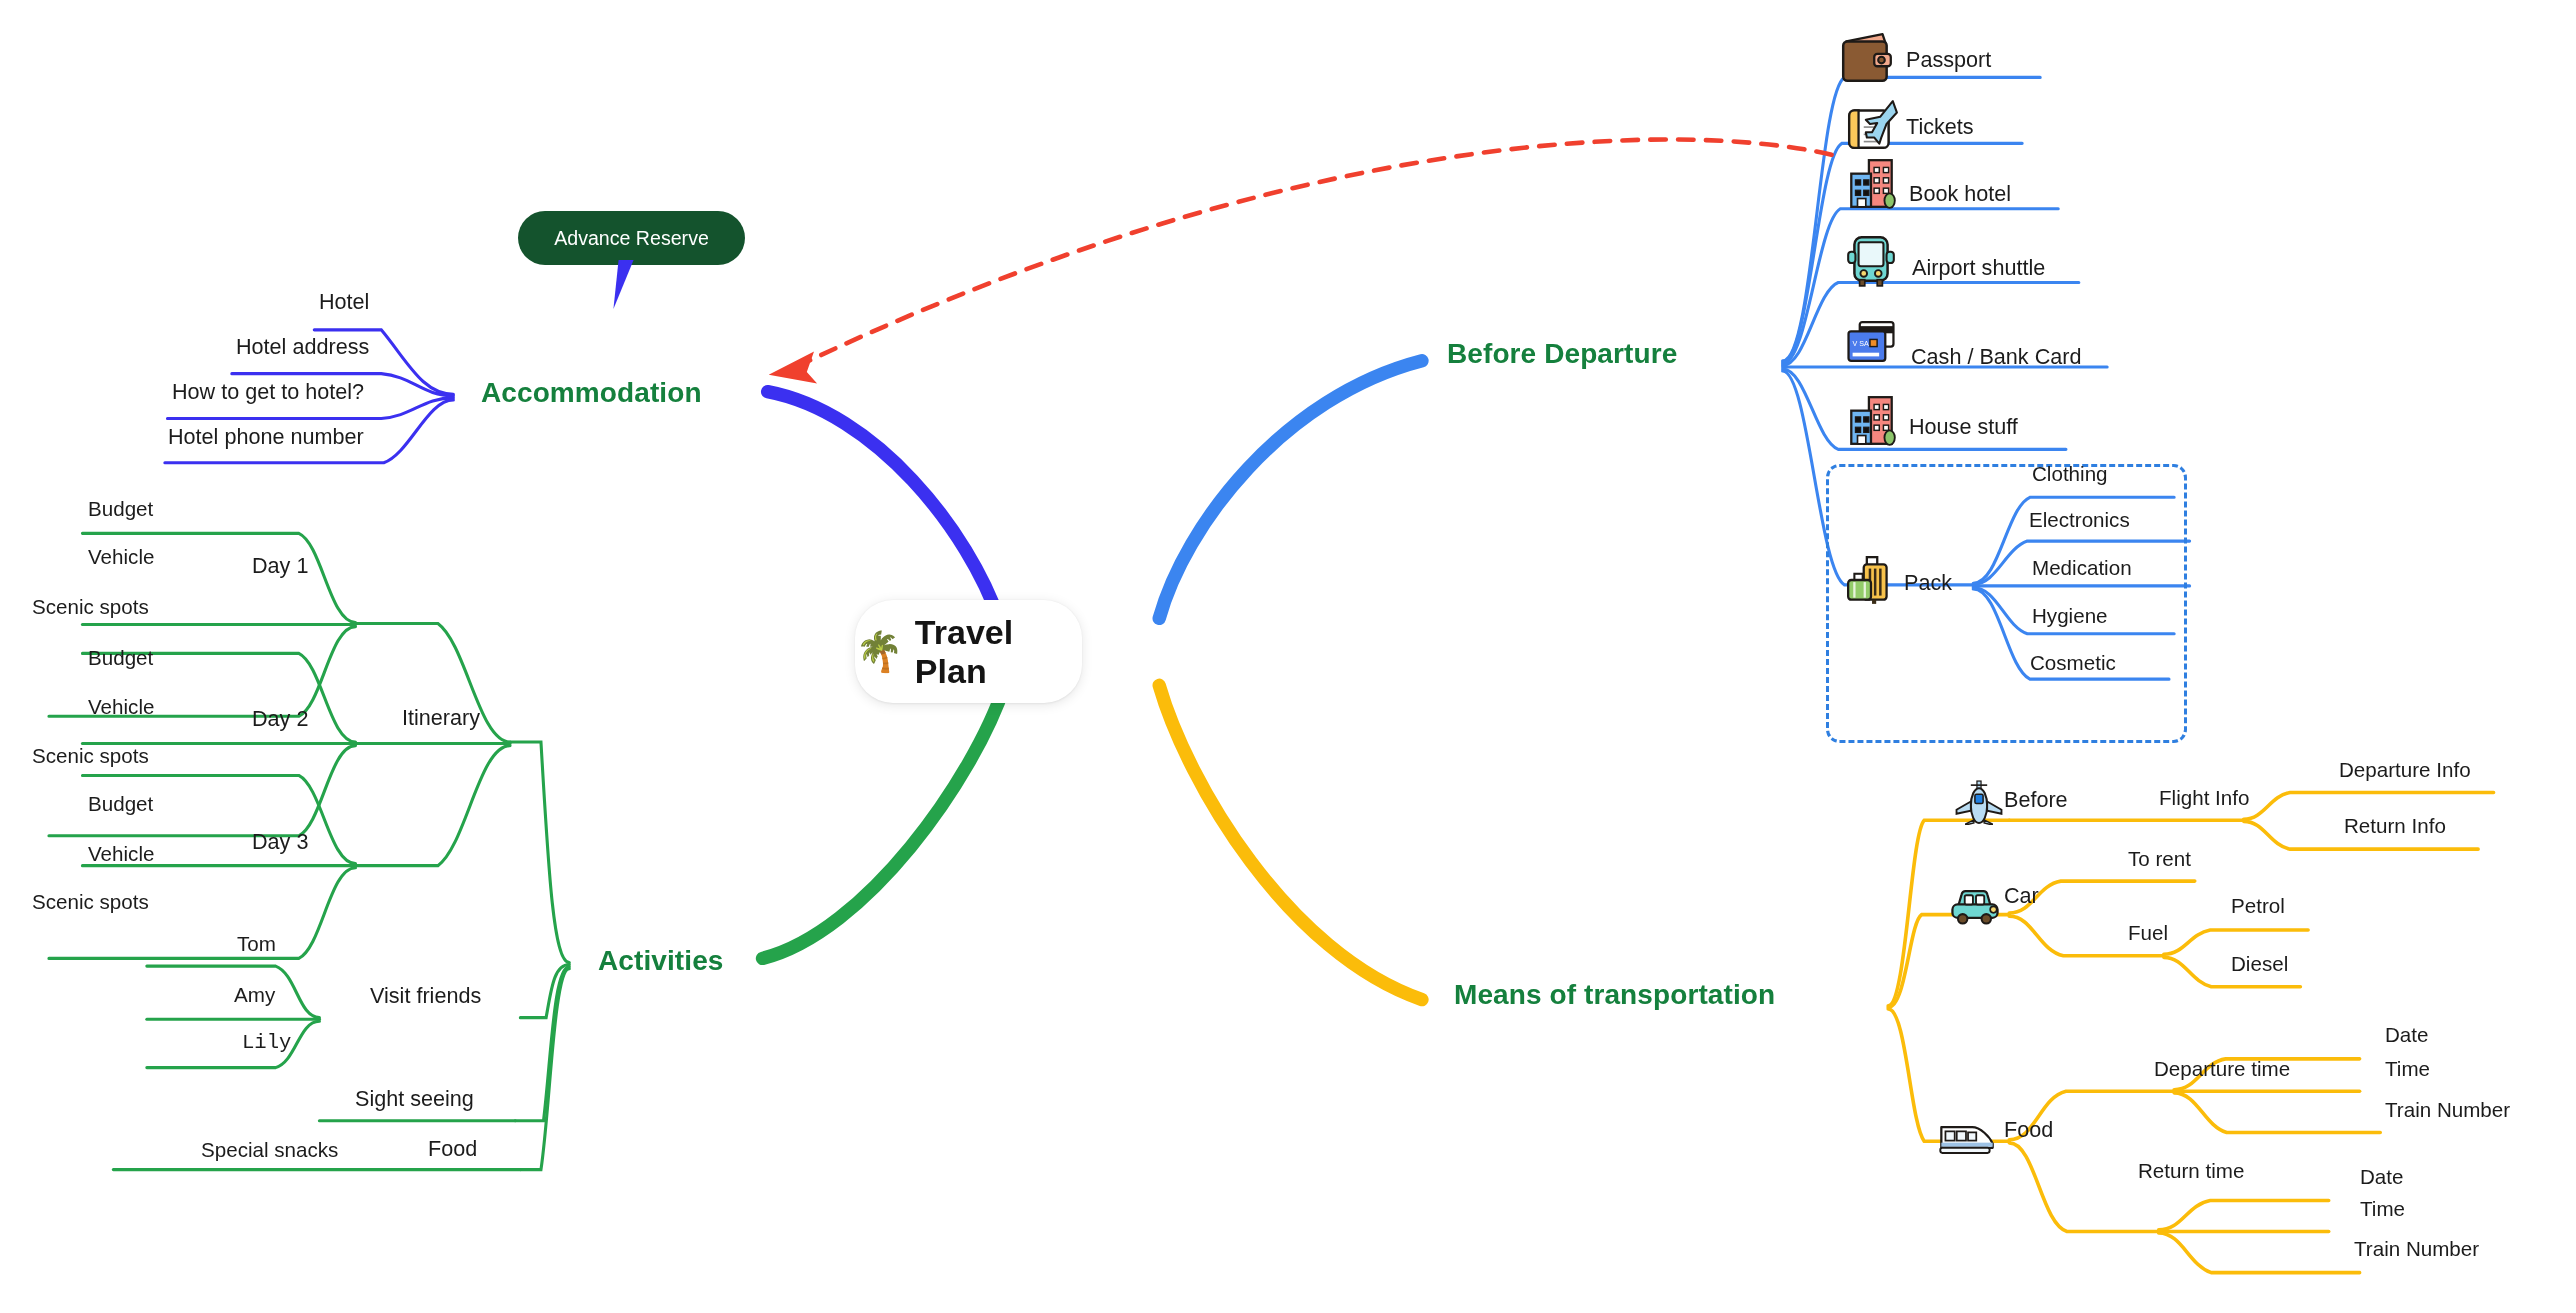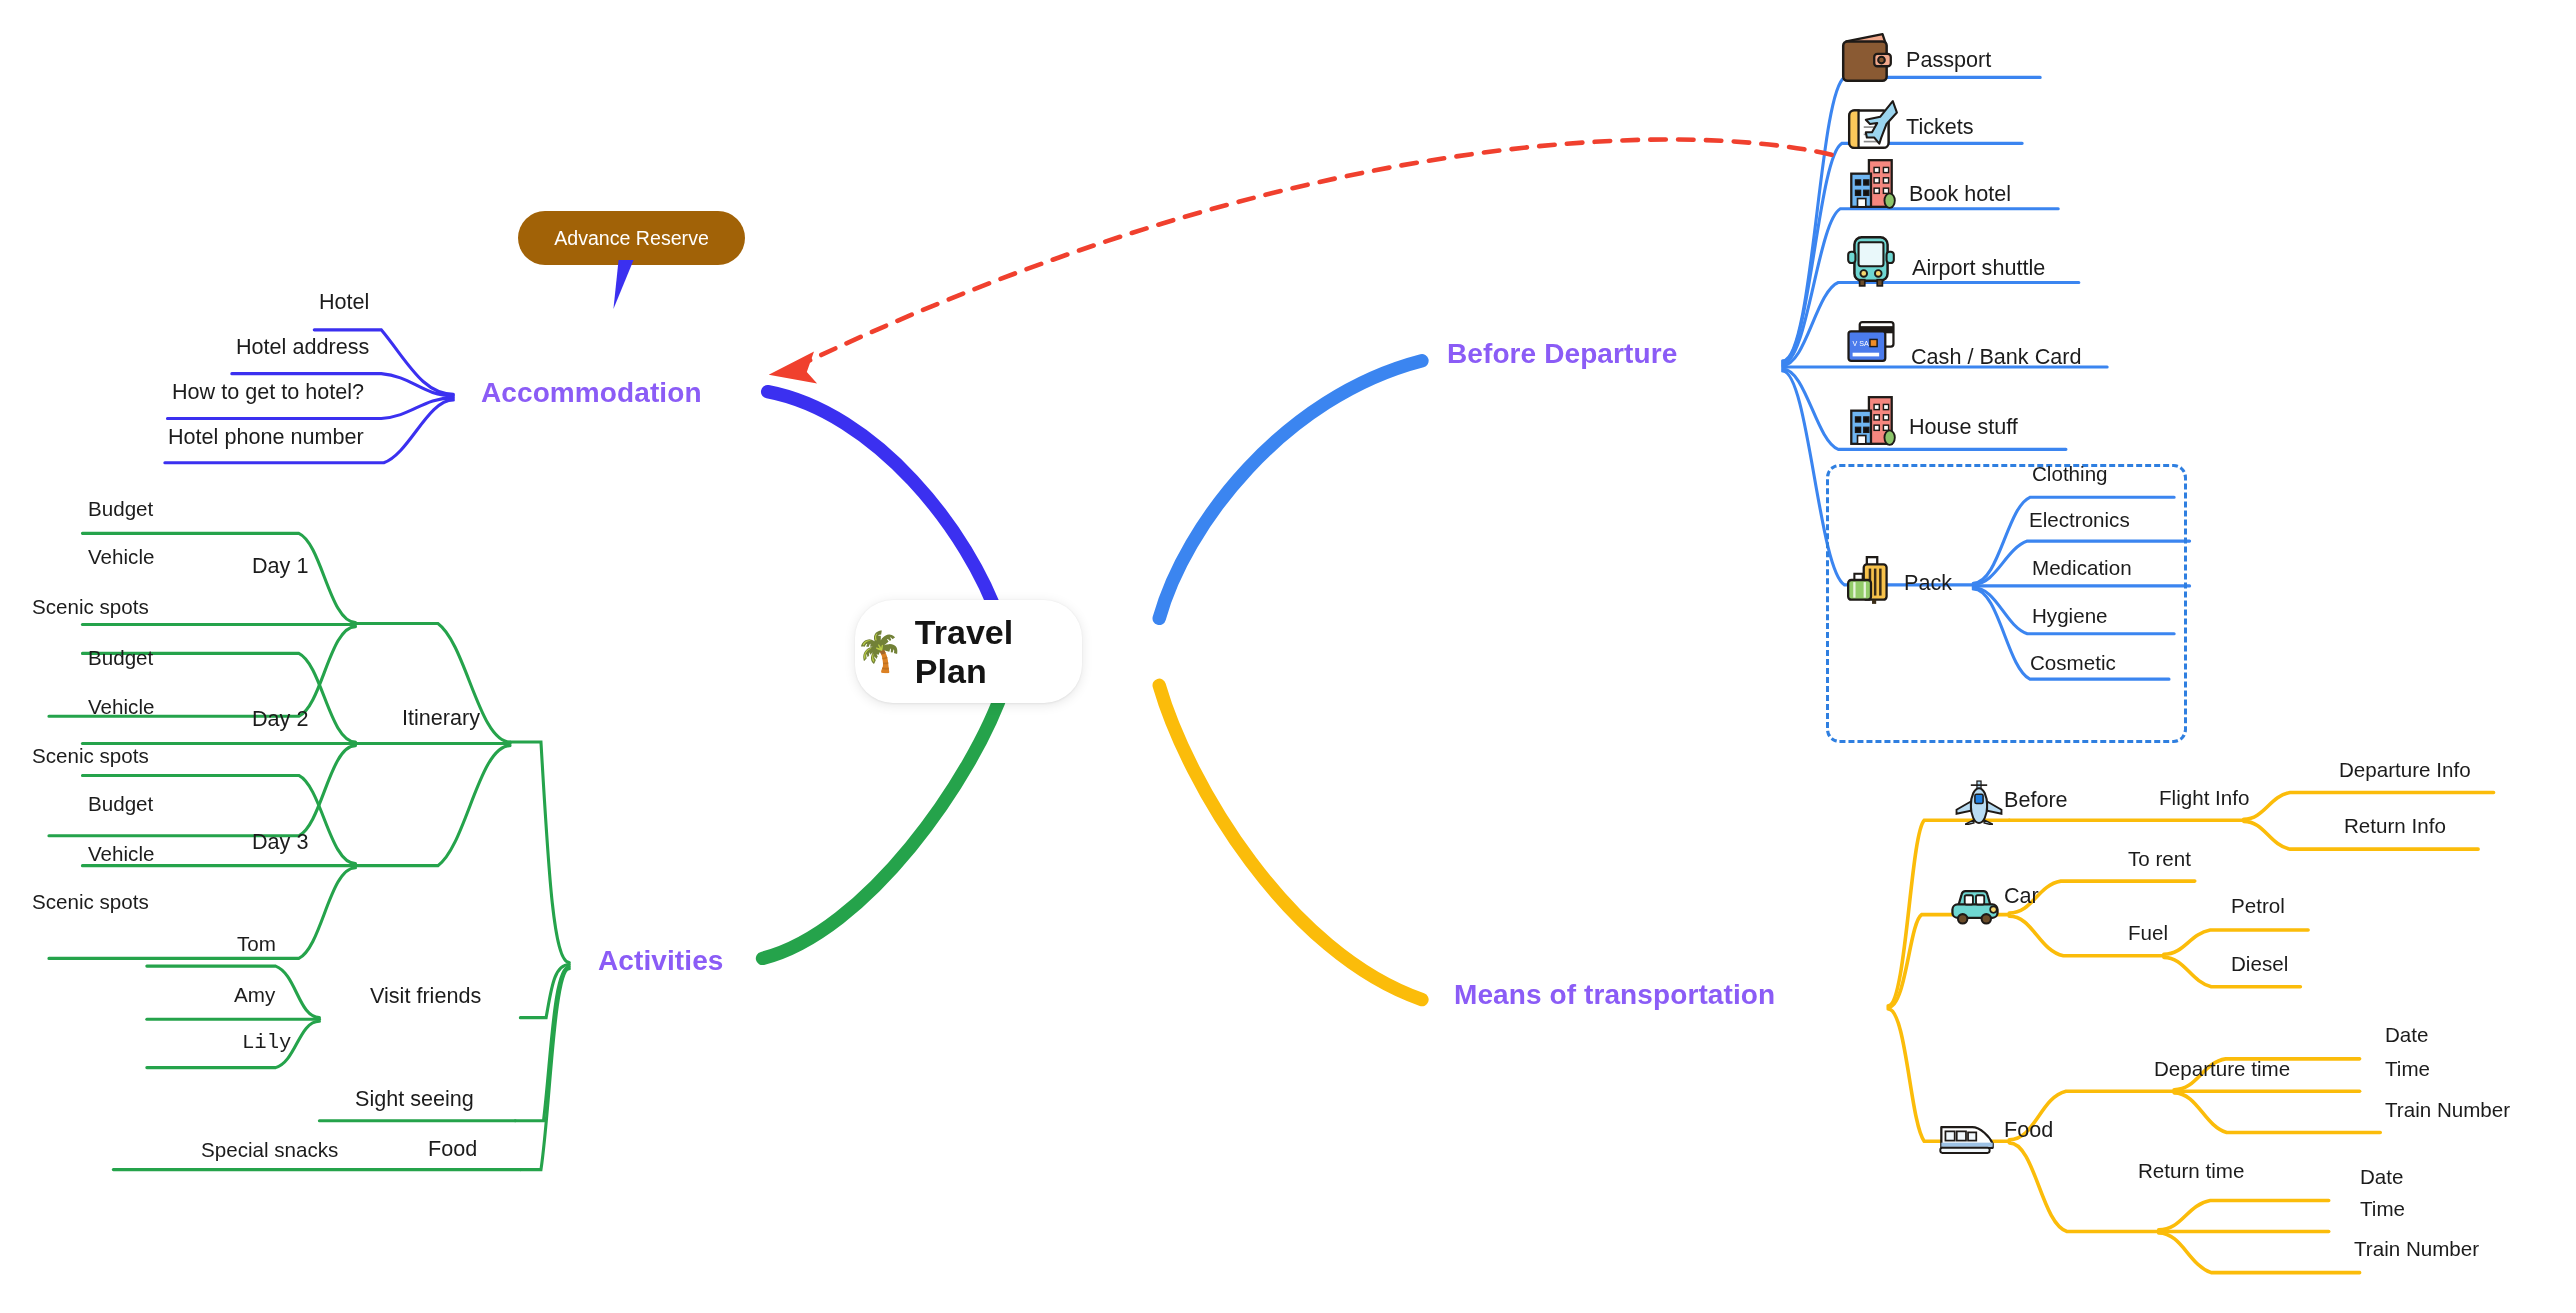--- a/index.html
+++ b/index.html
@@ -4,33 +4,33 @@
 <style>
   html,body{margin:0;padding:0;background:#ffffff;}
   body{width:2576px;height:1314px;position:relative;overflow:hidden;
        font-family:"Liberation Sans","DejaVu Sans",sans-serif;color:#1a1a1a;}
   #canvas{position:absolute;left:0;top:0;width:2576px;height:1314px;}
   svg.lines{position:absolute;left:0;top:0;width:2576px;height:1314px;pointer-events:none;}
 
   .node{position:absolute;white-space:nowrap;line-height:1;}
   .lvl3{font-size:20.6px;color:#1c1c1c;}
   .lvl2{font-size:21.6px;color:#1c1c1c;}
-  .main{font-size:28px;font-weight:bold;color:#8b5cf6;letter-spacing:0.1px;}
+  .main{font-size:28px;font-weight:bold;color:#15803d;letter-spacing:0.1px;}
   .center-text{font-size:34px;font-weight:bold;color:#141414;}
 
   
   #center-node{position:absolute;left:855px;top:600px;width:227px;height:103px;
       background:#ffffff;border-radius:38px;
       box-shadow:0 2.1px 11.3px rgba(0,0,0,.10), 0 0.5px 2.1px rgba(0,0,0,.06);
       display:flex;align-items:center;justify-content:center;gap:11.3px;}
   #center-node .emoji{font-size:39px;line-height:1;}
 
   
   #callout{position:absolute;left:518px;top:211px;width:227px;height:54px;
-     background:#a16207;border-radius:29px;display:flex;align-items:center;justify-content:center;}
+     background:#14532d;border-radius:29px;display:flex;align-items:center;justify-content:center;}
   #callout span{color:#ffffff;font-size:19.6px;}
   #callout-tail{position:absolute;left:616px;top:260px;width:0;height:0;
      border-left:15.5px solid #3b30f0;border-right:4.6px solid transparent;border-bottom:49px solid transparent;
      transform:skewX(-6deg);}
 
   
   #pack-box{position:absolute;left:1826px;top:464px;width:355px;height:273px;
      border:3.6px dashed #2f7fe0;border-radius:13.4px;}
 
   .icon{position:absolute;display:inline-block;}

